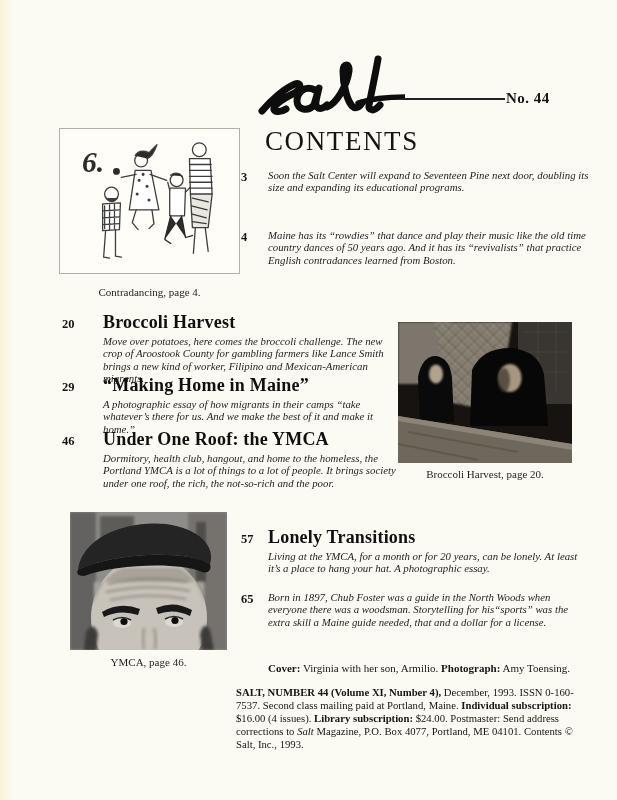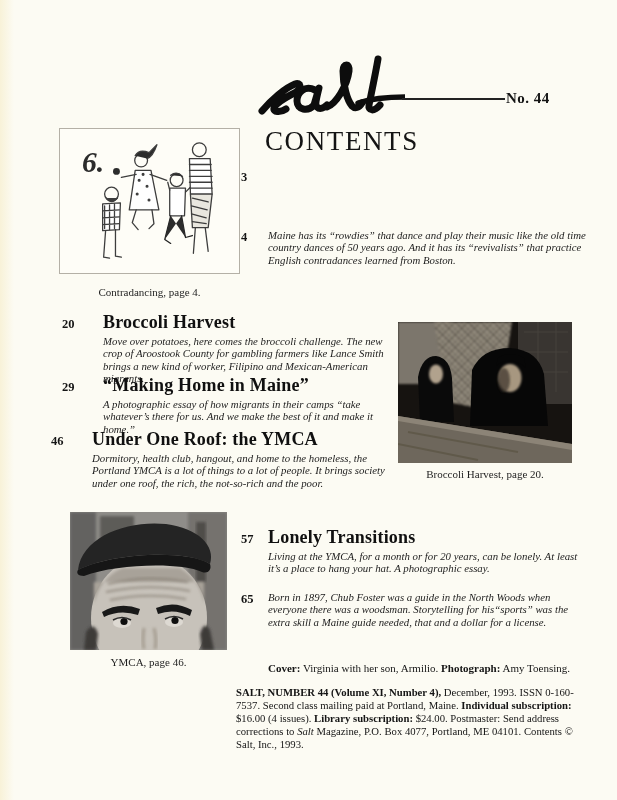--- a/index.html
+++ b/index.html
@@ -93,40 +93,41 @@
         <path d="M 132,66 L 154,66 L 150,100 L 134,100 Z" fill="#e9e7df"></path>
         <path d="M 134,70 L 150,74 M 133,78 L 149,82 M 133,86 L 148,90 M 134,94 L 148,96"></path>
         <path d="M 137,100 L 135,126 M 147,100 L 150,124"></path>
       </g>
     </svg>
   </figure>
   <figcaption class="caption" style="left:59px; top:286px; width:181px;">Contradancing, page 4.</figcaption>
 
   <section class="entry entry-right" style="left:268px; top:166px;">
     <span class="num">3</span>
+    <p>Soon the Salt Center will expand to Seventeen Pine next door, doubling its size and expanding its educational programs.</p>
   </section>
 
   <section class="entry entry-right" style="left:268px; top:226px;">
     <span class="num">4</span>
     <p>Maine has its “rowdies” that dance and play their music like the old time country dances of 50 years ago. And it has its “revivalists” that practice English contradances learned from Boston.</p>
   </section>
 
   <section class="entry entry-left" style="left:103px; top:313px;">
     <span class="num">20</span>
     <h2>Broccoli Harvest</h2>
     <p>Move over potatoes, here comes the broccoli challenge. The new crop of Aroostook County for gambling farmers like Lance Smith brings a new kind of worker, Filipino and Mexican-American migrants.</p>
   </section>
 
   <section class="entry entry-left" style="left:103px; top:376px;">
     <span class="num">29</span>
     <h2>“Making Home in Maine”</h2>
     <p>A photographic essay of how migrants in their camps “take whatever’s there for us. And we make the best of it and make it home.”</p>
   </section>
 
-  <section class="entry entry-left" style="left:92px; top:430px;">
+  <section class="entry entry-left" style="left:103px; top:430px;">
     <span class="num">46</span>
     <h2>Under One Roof: the YMCA</h2>
     <p>Dormitory, health club, hangout, and home to the homeless, the Portland YMCA is a lot of things to a lot of people. It brings society under one roof, the rich, the not-so-rich and the poor.</p>
   </section>
 
   <figure class="figure" style="left:398px; top:322px; width:174px; height:141px;">
     <svg viewBox="0 0 174 141">
       <defs>
         <pattern id="quilt" width="9" height="9" patternUnits="userSpaceOnUse" patternTransform="rotate(45)">
           <rect width="9" height="9" fill="#938b7d"></rect>

